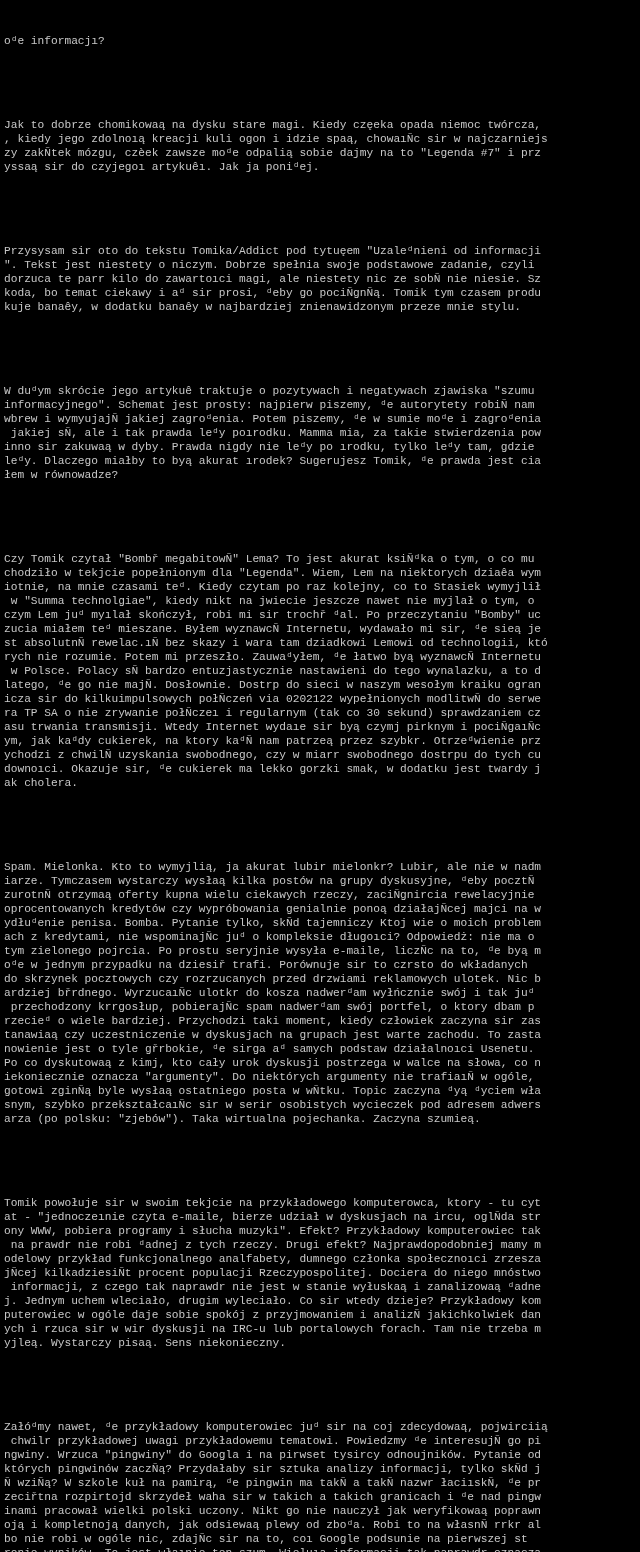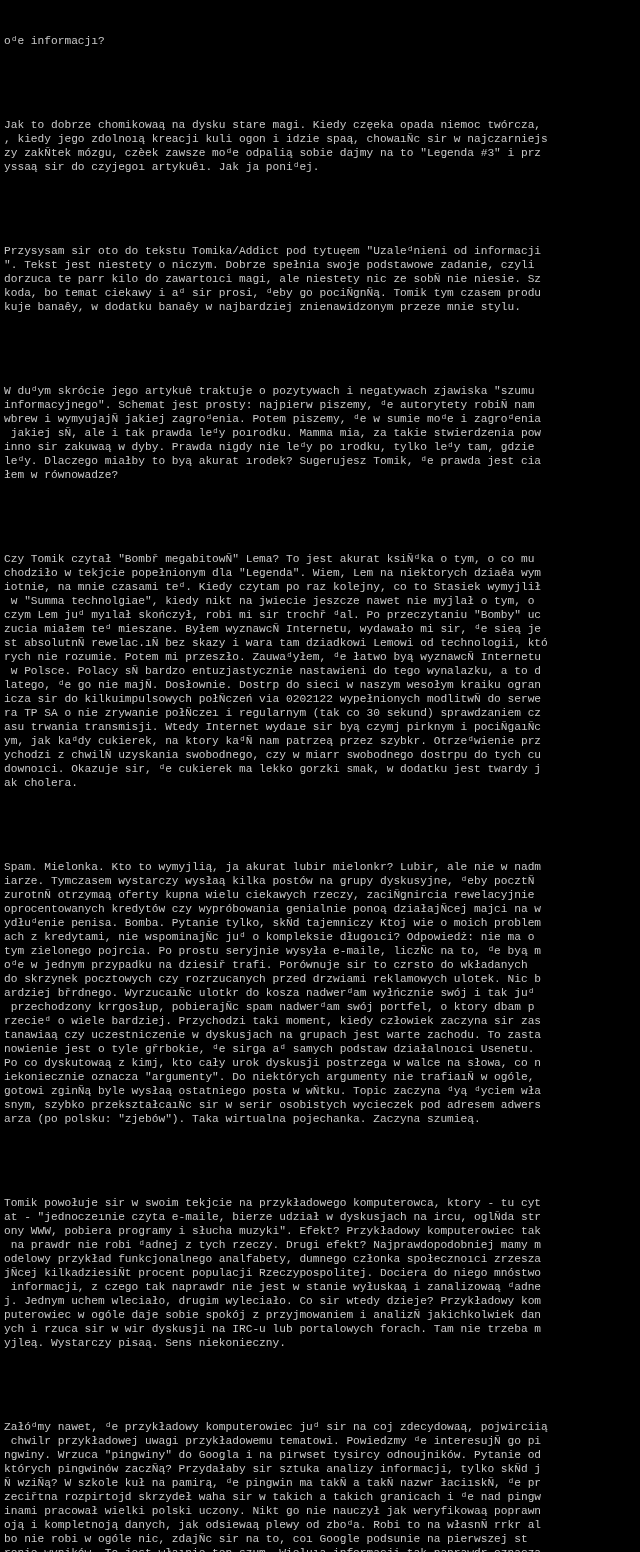--- a/index.html
+++ b/index.html
@@ -38,21 +38,21 @@
   }
 </style>
 </head>
 <body>
 
 <div id="doc">
   <div class="para">oᵈe informacjı?</div>
   <div class="gap"> </div>
   <div class="para">Jak to dobrze chomikowaą na dysku stare magi. Kiedy częeka opada niemoc twórcza,
 , kiedy jego zdolnoıą kreacji kuli ogon i idzie spaą, chowaıÑc sir w najczarniejs
-zy zakÑtek mózgu, czèek zawsze moᵈe odpalią sobie dajmy na to "Legenda #3" i prz
+zy zakÑtek mózgu, czèek zawsze moᵈe odpalią sobie dajmy na to "Legenda #7" i prz
 yssaą sir do czyjegoı artykuêı. Jak ja poniᵈej.</div>
   <div class="gap"> </div>
   <div class="para">Przysysam sir oto do tekstu Tomika/Addict pod tytuęem "Uzaleᵈnieni od informacji
 ". Tekst jest niestety o niczym. Dobrze spełnia swoje podstawowe zadanie, czyli
 dorzuca te parr kilo do zawartoıci magi, ale niestety nic ze sobÑ nie niesie. Sz
 koda, bo temat ciekawy i aᵈ sir prosi, ᵈeby go pociÑgnÑą. Tomik tym czasem produ
 kuje banaêy, w dodatku banaêy w najbardziej znienawidzonym przeze mnie stylu.</div>
   <div class="gap"> </div>
   <div class="para">W duᵈym skrócie jego artykuê traktuje o pozytywach i negatywach zjawiska "szumu
 informacyjnego". Schemat jest prosty: najpierw piszemy, ᵈe autorytety robiÑ nam

